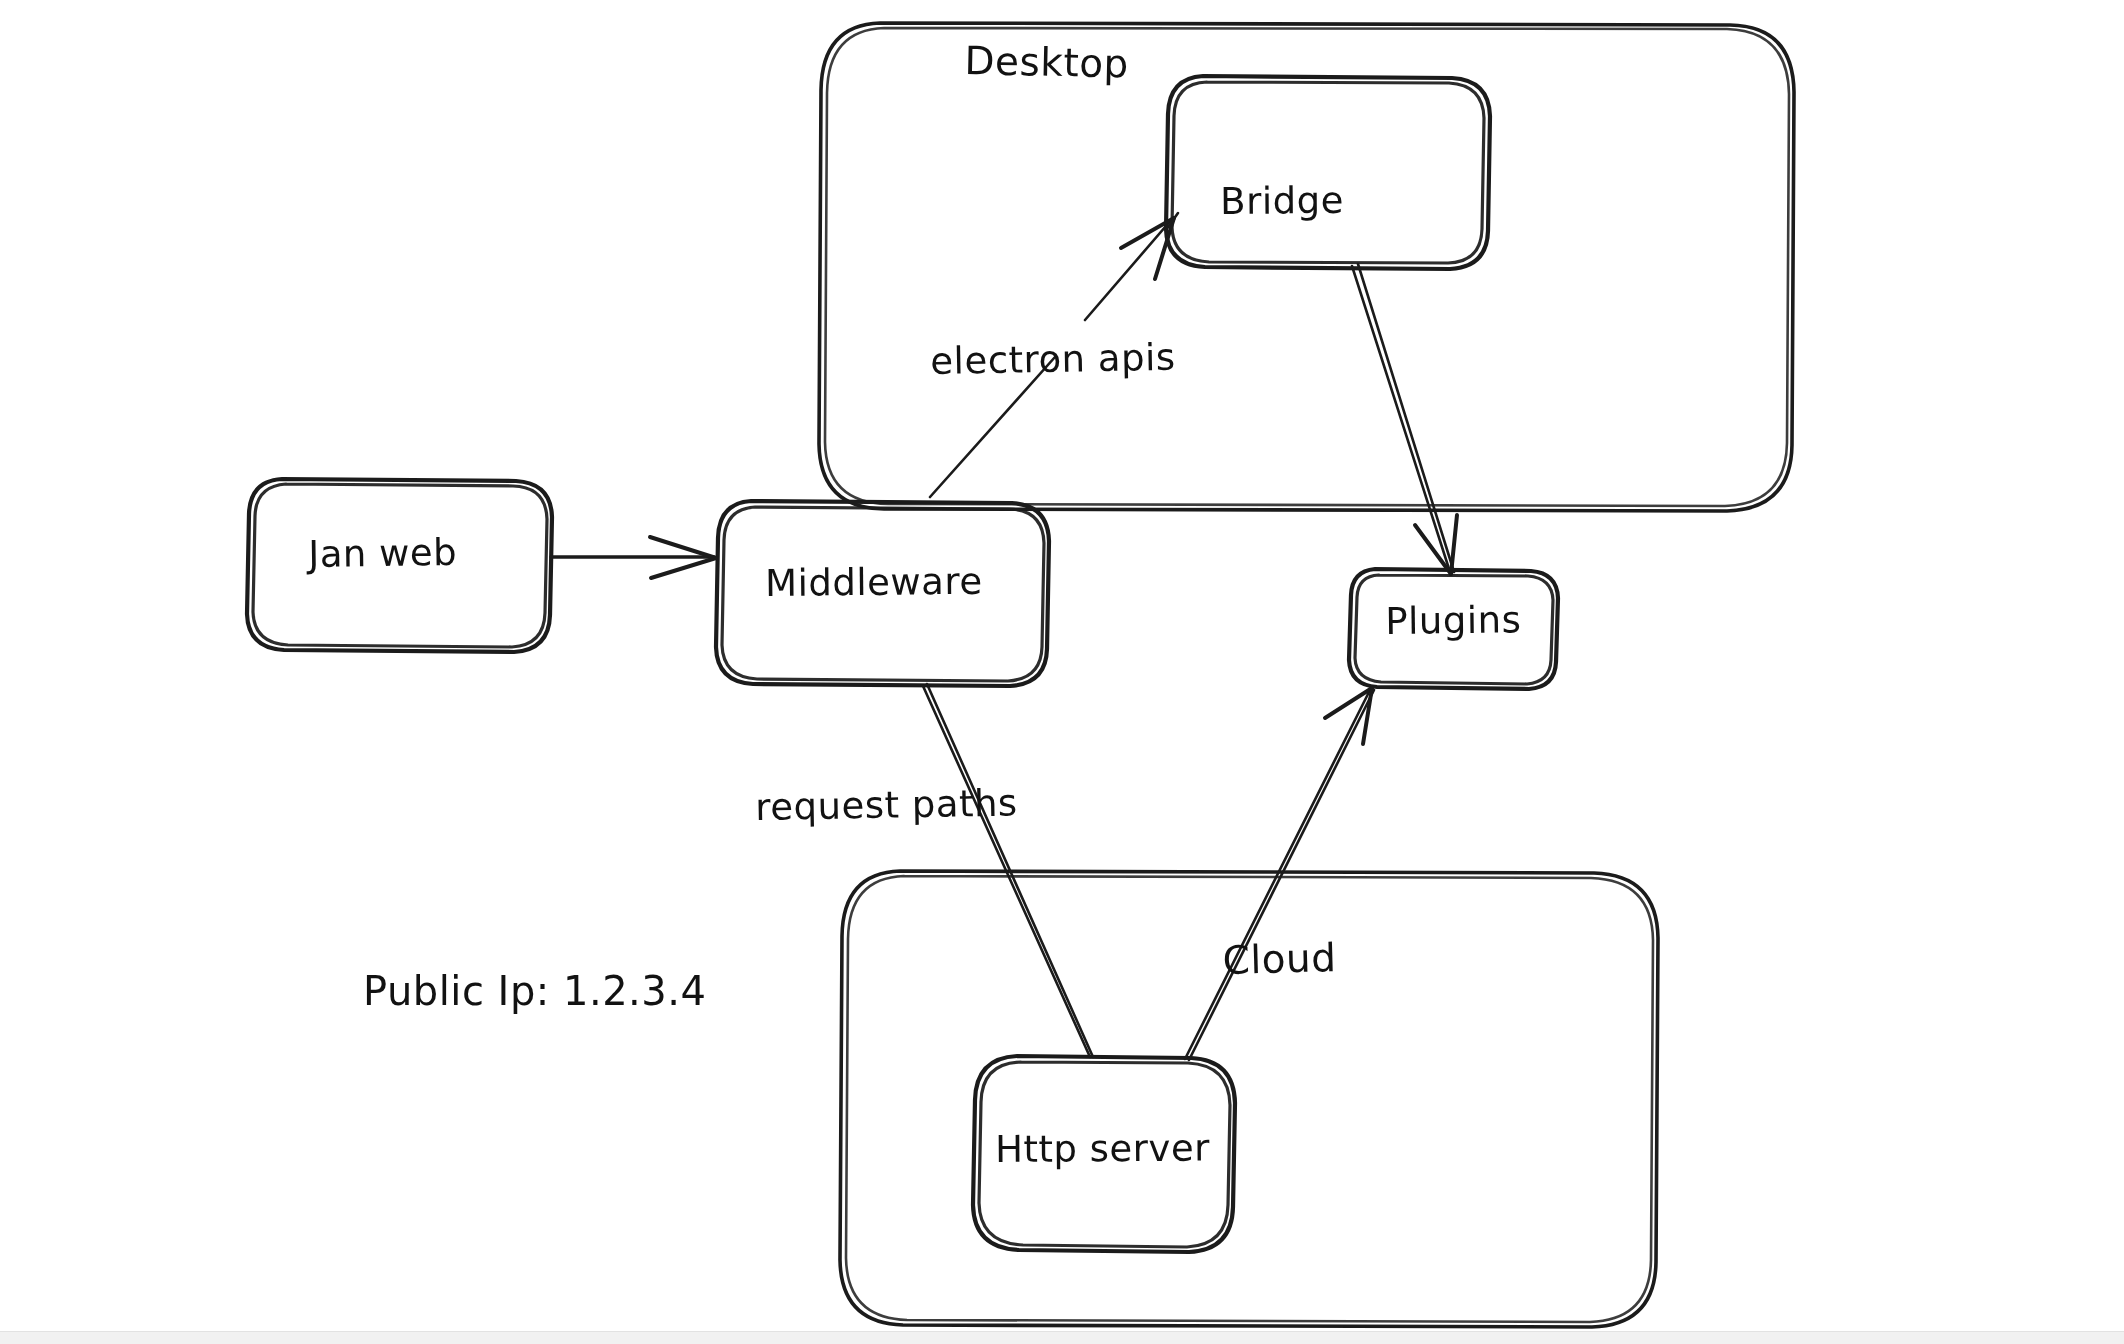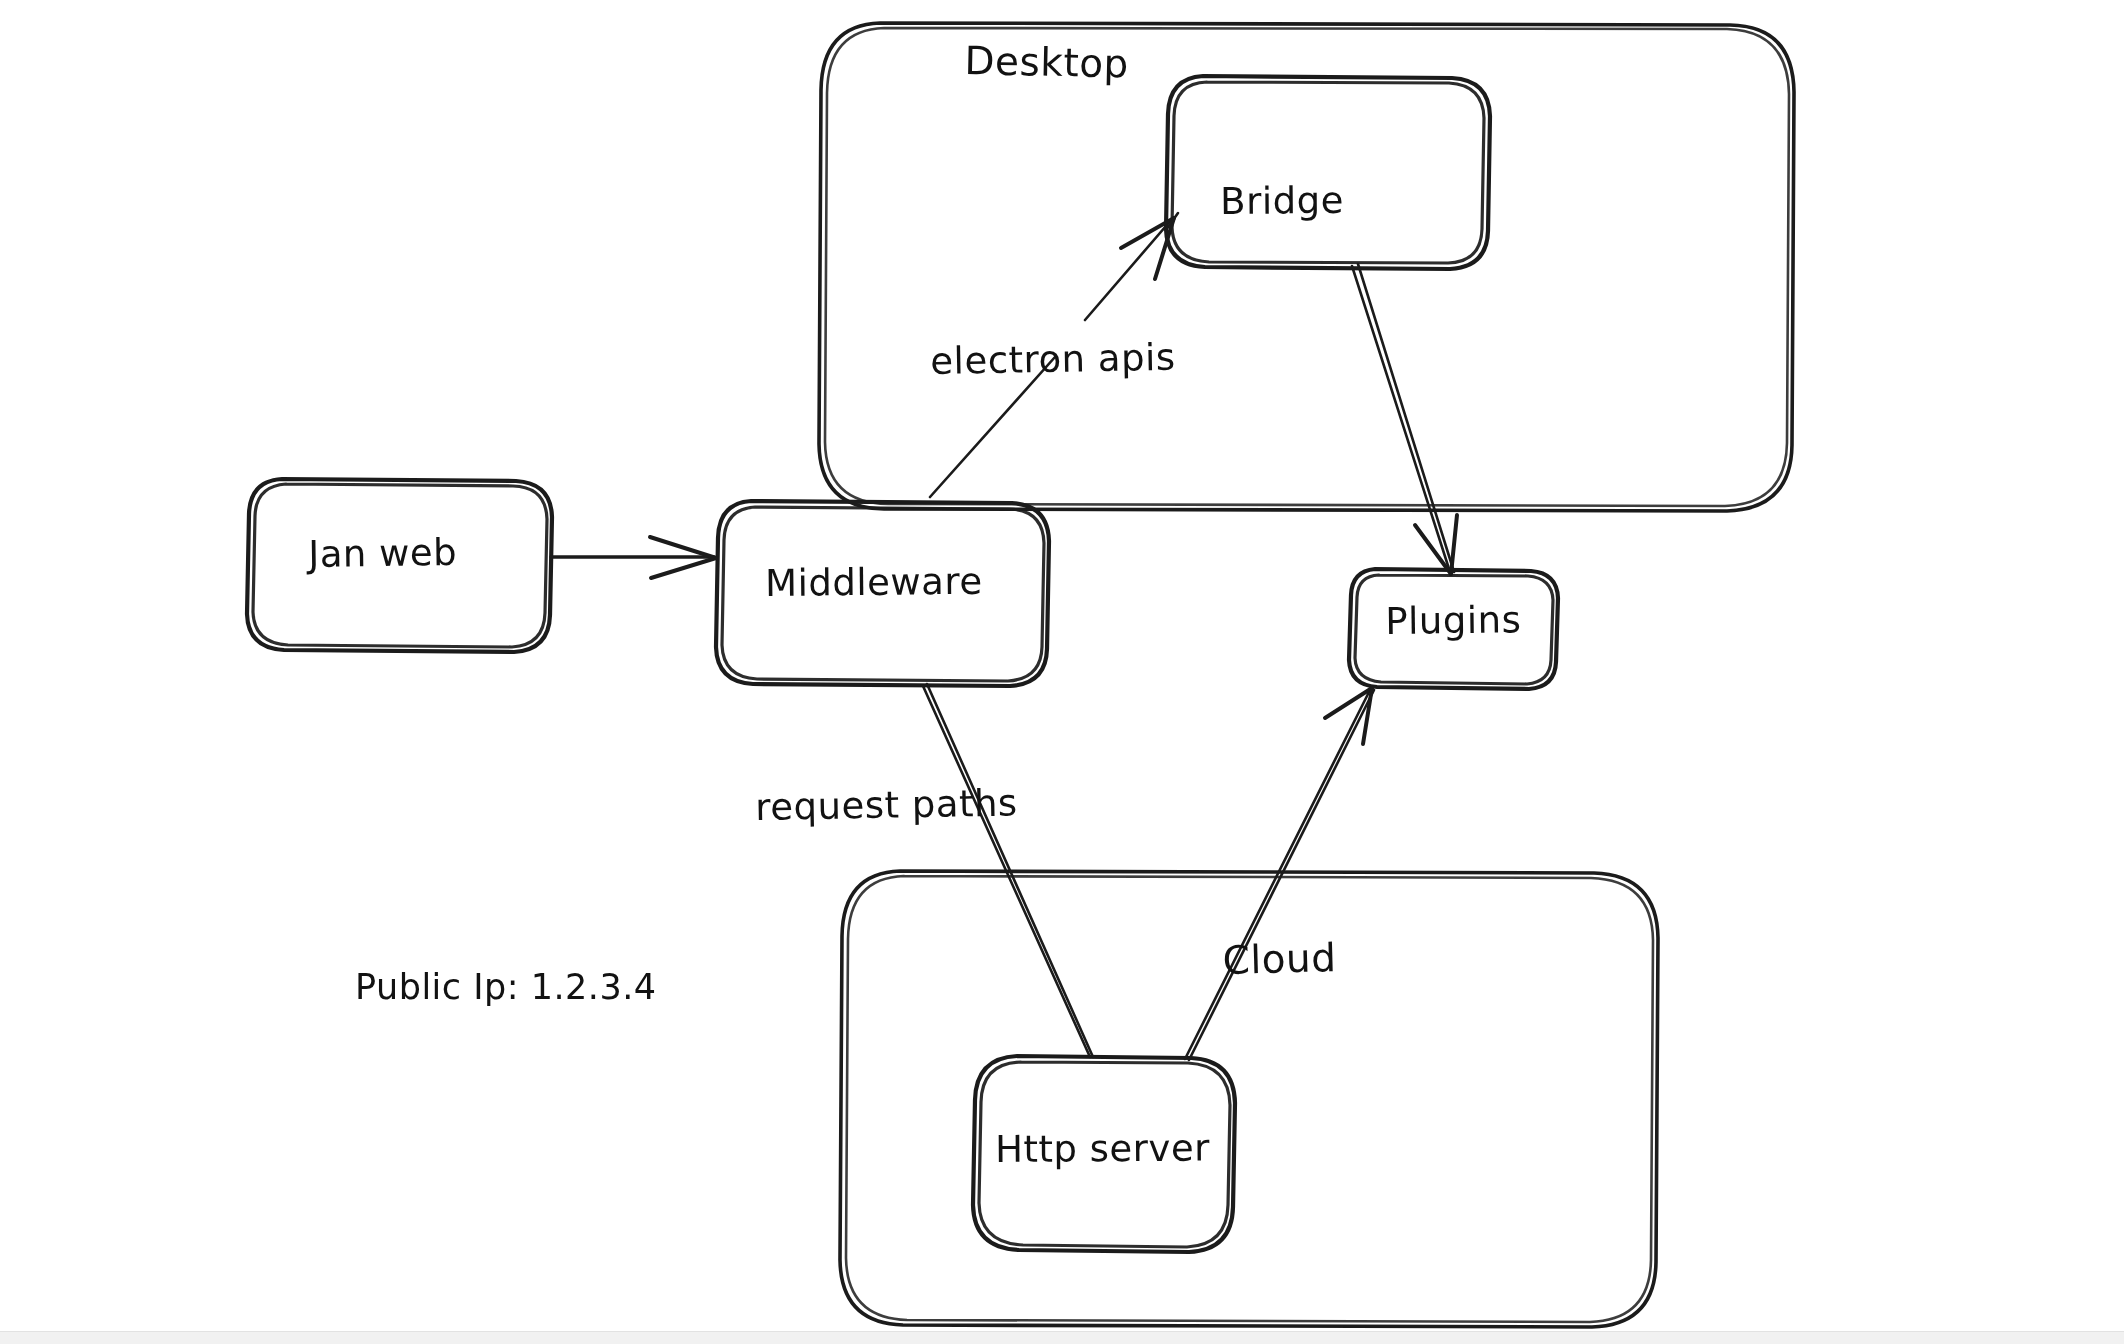--- a/index.html
+++ b/index.html
@@ -49,22 +49,23 @@
   .node-label {
     font-size: 37px;
   }
   .edge-label {
     font-size: 37px;
   }
   .group-label {
     font-size: 39px;
   }
   .note-label {
-    font-size: 35px;
+    font-size: 40px;
     line-height: 1.35;
+    margin-left: 8px;
   }
   .bottom-bar {
     position: absolute;
     left: 0;
     bottom: 0;
     width: 2124px;
     height: 12px;
     background: #f1f1f1;
     border-top: 1px solid #e2e2e2;
   }

